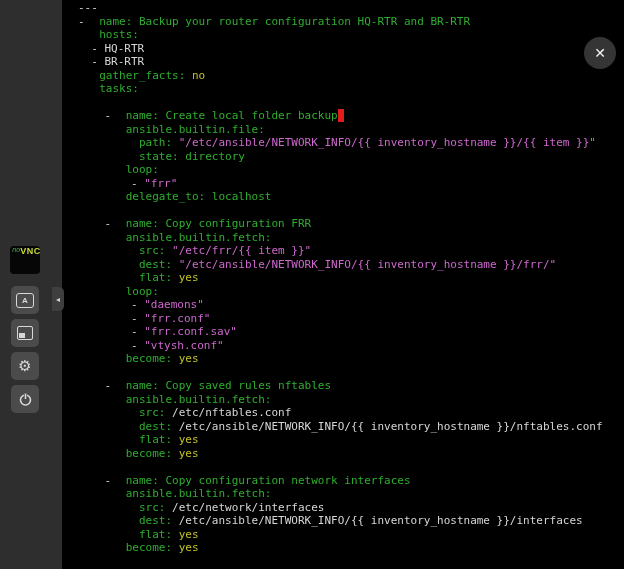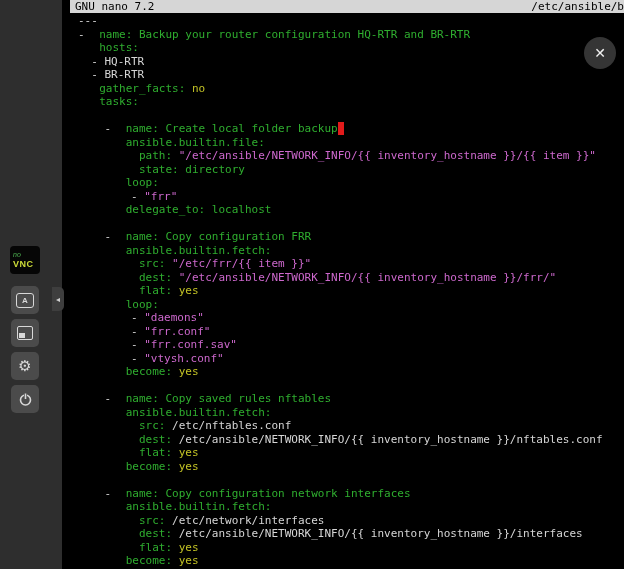--- a/index.html
+++ b/index.html
@@ -1,21 +1,21 @@
 <!DOCTYPE html>
 <html><head>
 <meta charset="utf-8">
 <style>
   html,body{margin:0;padding:0;background:#1a1a1a;}
   .screen{position:relative;width:624px;height:569px;overflow:hidden;background:#000;
           font-family:"Liberation Sans",sans-serif;}
   
   .control-bar{position:absolute;left:0;top:0;width:62px;height:569px;background:#2e2e2e;z-index:3;}
   .novnc-logo{position:absolute;left:10px;top:246px;width:30px;height:28px;background:#060606;
-              border-radius:4px;display:flex;flex-direction:column;justify-content:center;
+              border-radius:4px;display:flex;flex-direction:row;justify-content:center;
               padding-left:3px;box-sizing:border-box;}
   .novnc-logo .l1{color:#4caf50;font-size:7px;font-style:italic;line-height:8px;}
   .novnc-logo .l2{color:#cddc39;font-size:9px;font-weight:bold;letter-spacing:.5px;line-height:10px;}
   .cb-handle{position:absolute;left:52px;top:287px;width:12px;height:24px;background:#3e3e3e;
              border-radius:0 5px 5px 0;color:#cfcfcf;font-size:8px;display:flex;align-items:center;
              justify-content:center;cursor:pointer;}
   .cb-btn{position:absolute;left:11px;width:28px;height:28px;background:#4b4b4b;border:none;
           border-radius:5px;display:flex;align-items:center;justify-content:center;cursor:pointer;padding:0;}
   .cb-btn.b1{top:286px;} .cb-btn.b2{top:319px;} .cb-btn.b3{top:352px;} .cb-btn.b4{top:385px;}
   .kb-box{width:16px;height:13px;border:1px solid #d8d8d8;border-radius:3px;display:flex;
@@ -74,24 +74,20 @@
     <button class="cb-btn b4">
       <svg width="15" height="15" viewBox="0 0 15 15">
         <circle cx="7.5" cy="8" r="5" fill="none" stroke="#d8d8d8" stroke-width="1.6"></circle>
         <line x1="7.5" y1="1" x2="7.5" y2="7" stroke="#4b4b4b" stroke-width="3"></line>
         <line x1="7.5" y1="1.5" x2="7.5" y2="7" stroke="#d8d8d8" stroke-width="1.6"></line>
       </svg>
     </button>
   </aside>
 
   <main class="terminal">
-    <div class="nano-titlebar">
-      <span class="app">GNU nano 7.2</span>
-      <span class="file">/etc/ansible/b</span>
-    </div>
     <pre class="code"><div class="line"><span class="c-w">---</span></div><div class="line"><span class="c-w">- </span><span class="c-g">name: Backup your router configuration HQ-RTR and BR-RTR</span></div><div class="line"><span class="c-w">  </span><span class="c-g">hosts:</span></div><div class="line"><span class="c-w">  - HQ-RTR</span></div><div class="line"><span class="c-w">  - BR-RTR</span></div><div class="line"><span class="c-w">  </span><span class="c-g">gather_facts:</span><span class="c-w"> </span><span class="c-y">no</span></div><div class="line"><span class="c-w">  </span><span class="c-g">tasks:</span></div><div class="line"></div><div class="line"><span class="c-w">    - </span><span class="c-g">name: Create local folder backup</span><span class="c-r"> </span></div><div class="line"><span class="c-w">      </span><span class="c-g">ansible.builtin.file:</span></div><div class="line"><span class="c-w">        </span><span class="c-g">path: </span><span class="c-m">"/etc/ansible/NETWORK_INFO/{{ inventory_hostname }}/{{ item }}"</span></div><div class="line"><span class="c-w">        </span><span class="c-g">state: directory</span></div><div class="line"><span class="c-w">      </span><span class="c-g">loop:</span></div><div class="line"><span class="c-w">        - </span><span class="c-m">"frr"</span></div><div class="line"><span class="c-w">      </span><span class="c-g">delegate_to: localhost</span></div><div class="line"></div><div class="line"><span class="c-w">    - </span><span class="c-g">name: Copy configuration FRR</span></div><div class="line"><span class="c-w">      </span><span class="c-g">ansible.builtin.fetch:</span></div><div class="line"><span class="c-w">        </span><span class="c-g">src: </span><span class="c-m">"/etc/frr/{{ item }}"</span></div><div class="line"><span class="c-w">        </span><span class="c-g">dest: </span><span class="c-m">"/etc/ansible/NETWORK_INFO/{{ inventory_hostname }}/frr/"</span></div><div class="line"><span class="c-w">        </span><span class="c-g">flat: </span><span class="c-y">yes</span></div><div class="line"><span class="c-w">      </span><span class="c-g">loop:</span></div><div class="line"><span class="c-w">        - </span><span class="c-m">"daemons"</span></div><div class="line"><span class="c-w">        - </span><span class="c-m">"frr.conf"</span></div><div class="line"><span class="c-w">        - </span><span class="c-m">"frr.conf.sav"</span></div><div class="line"><span class="c-w">        - </span><span class="c-m">"vtysh.conf"</span></div><div class="line"><span class="c-w">      </span><span class="c-g">become: </span><span class="c-y">yes</span></div><div class="line"></div><div class="line"><span class="c-w">    - </span><span class="c-g">name: Copy saved rules nftables</span></div><div class="line"><span class="c-w">      </span><span class="c-g">ansible.builtin.fetch:</span></div><div class="line"><span class="c-w">        </span><span class="c-g">src: </span><span class="c-w">/etc/nftables.conf</span></div><div class="line"><span class="c-w">        </span><span class="c-g">dest: </span><span class="c-w">/etc/ansible/NETWORK_INFO/{{ inventory_hostname }}/nftables.conf</span></div><div class="line"><span class="c-w">        </span><span class="c-g">flat: </span><span class="c-y">yes</span></div><div class="line"><span class="c-w">      </span><span class="c-g">become: </span><span class="c-y">yes</span></div><div class="line"></div><div class="line"><span class="c-w">    - </span><span class="c-g">name: Copy configuration network interfaces</span></div><div class="line"><span class="c-w">      </span><span class="c-g">ansible.builtin.fetch:</span></div><div class="line"><span class="c-w">        </span><span class="c-g">src: </span><span class="c-w">/etc/network/interfaces</span></div><div class="line"><span class="c-w">        </span><span class="c-g">dest: </span><span class="c-w">/etc/ansible/NETWORK_INFO/{{ inventory_hostname }}/interfaces</span></div><div class="line"><span class="c-w">        </span><span class="c-g">flat: </span><span class="c-y">yes</span></div><div class="line"><span class="c-w">      </span><span class="c-g">become: </span><span class="c-y">yes</span></div></pre>
   </main>
 
   <button class="close-overlay">
     <span>✕</span>
   </button>
 
 </div>
 
 </body></html>

